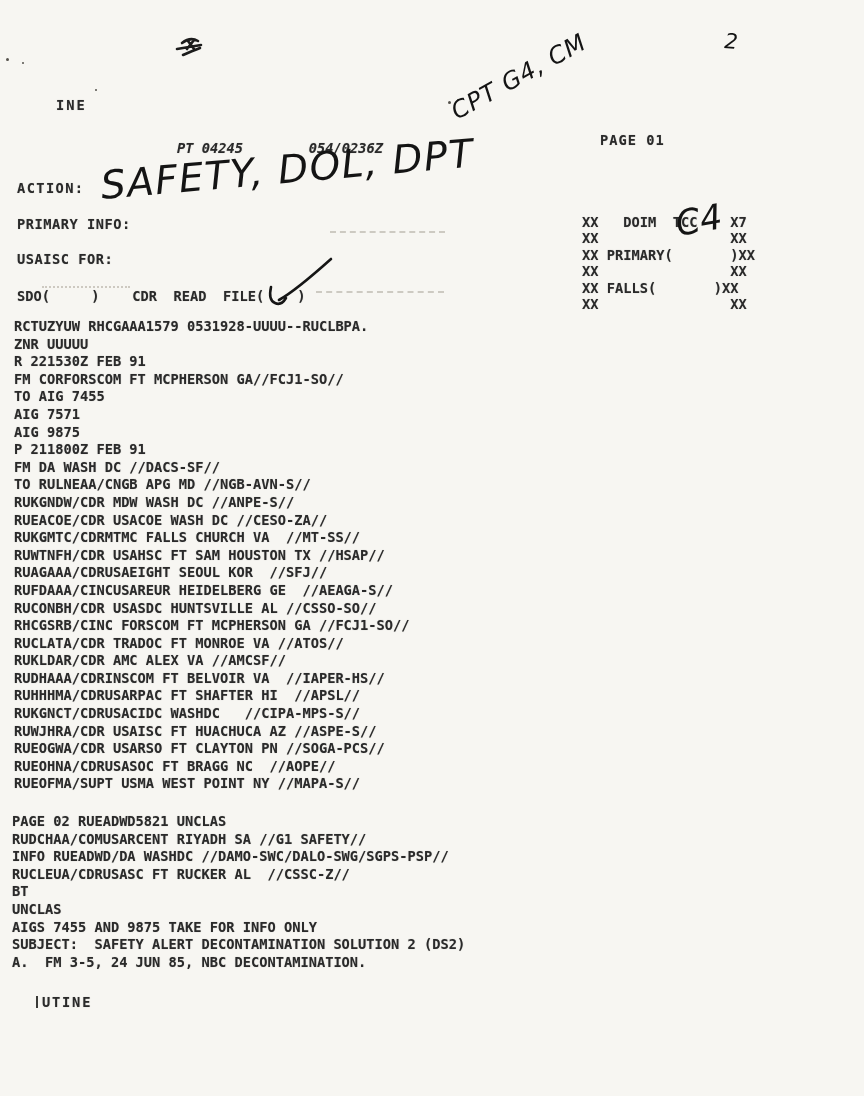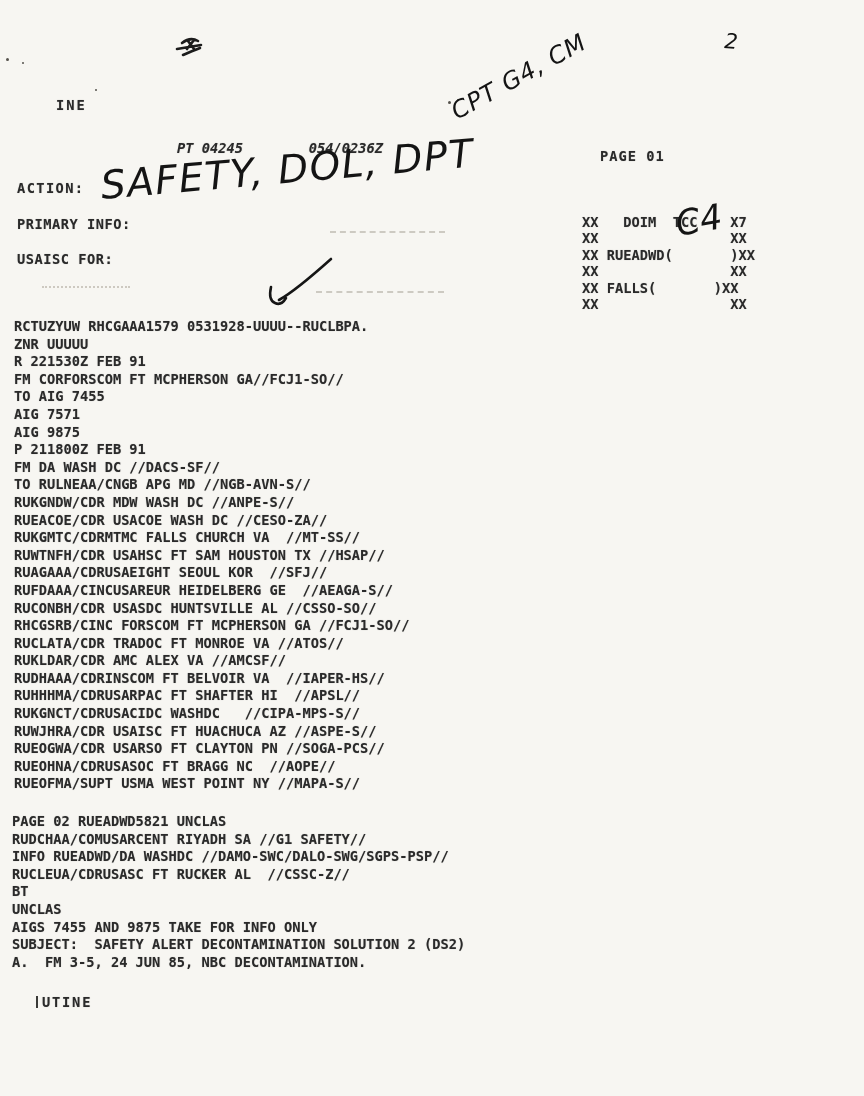--- a/index.html
+++ b/index.html
@@ -53,41 +53,42 @@
     <text transform="translate(22,100) rotate(-29)" font-size="24" letter-spacing="1">CPT G4, CM</text>
   </svg>
 
   <svg class="hw" style="left:720px;top:26px;" width="30" height="30">
     <text transform="translate(4,22) rotate(4)" font-size="21">2</text>
   </svg>
 
   <div class="t" style="left:56px;top:97px;letter-spacing:2px;text-align:right;">INE</div>
 
   <div class="t" style="left:177px;top:140px;font-style:italic;">PT 04245        054/0236Z</div>
-  <div class="t" style="left:600px;top:132px;letter-spacing:1px;margin-top:16px;">PAGE 01</div>
+  <div class="t" style="left:600px;top:132px;letter-spacing:1px;">PAGE 01</div>
 
   <div class="t" style="left:17px;top:180px;letter-spacing:1.4px;">ACTION:</div>
   <svg class="hw" style="left:92px;top:145px;" width="370" height="80">
     <text transform="translate(10,54) rotate(-5)" font-size="39" letter-spacing="1.5">SAFETY, DOL, DPT</text>
   </svg>
 
   <div class="t" style="left:17px;top:216px;letter-spacing:0.5px;">PRIMARY INFO:</div>
   <div class="dash-art" style="left:330px;top:231px;width:115px;"></div>
 
   <div class="t" style="left:17px;top:251px;letter-spacing:0.5px;">USAISC FOR:</div>
 
+  <div class="t" style="left:17px;top:288px;">SDO(     )    CDR  READ  FILE(    )</div>
   <div class="dot-art" style="left:42px;top:286px;width:88px;"></div>
   <div class="dash-art" style="left:316px;top:291px;width:128px;"></div>
 
   <svg style="left:250px;top:248px;" width="95" height="62">
     <path d="M21,39 C19,48 20,53 25,55 C29,57 33,55 36,50 M29,52 C45,43 62,28 81,11" stroke="#161616" stroke-width="2.6" fill="none" stroke-linecap="round"></path>
   </svg>
 
 
-  <div class="t lines" style="left:582px;top:186px;line-height:16.4px;margin-top:28px;"><div>XX   DOIM  TCC    X7</div><div>XX                XX</div><div>XX RUEADWD(       )XX</div><div>XX                XX</div><div>XX FALLS(       )XX</div><div>XX                XX</div></div>
+  <div class="t lines" style="left:582px;top:186px;line-height:16.4px;margin-top:28px;"><div>XX   DOIM  TCC    X7</div><div>XX                XX</div><div>XX PRIMARY(       )XX</div><div>XX                XX</div><div>XX FALLS(       )XX</div><div>XX                XX</div></div>
 
   <svg class="hw" style="left:670px;top:194px;" width="70" height="56">
     <text transform="translate(8,42) rotate(-10)" font-size="35">C4</text>
   </svg>
 
   <div class="t lines" style="left:14px;top:318px;"><div>RCTUZYUW RHCGAAA1579 0531928-UUUU--RUCLBPA.</div><div>ZNR UUUUU</div><div>R 221530Z FEB 91</div><div>FM CORFORSCOM FT MCPHERSON GA//FCJ1-SO//</div><div>TO AIG 7455</div><div>AIG 7571</div><div>AIG 9875</div><div>P 211800Z FEB 91</div><div>FM DA WASH DC //DACS-SF//</div><div>TO RULNEAA/CNGB APG MD //NGB-AVN-S//</div><div>RUKGNDW/CDR MDW WASH DC //ANPE-S//</div><div>RUEACOE/CDR USACOE WASH DC //CESO-ZA//</div><div>RUKGMTC/CDRMTMC FALLS CHURCH VA  //MT-SS//</div><div>RUWTNFH/CDR USAHSC FT SAM HOUSTON TX //HSAP//</div><div>RUAGAAA/CDRUSAEIGHT SEOUL KOR  //SFJ//</div><div>RUFDAAA/CINCUSAREUR HEIDELBERG GE  //AEAGA-S//</div><div>RUCONBH/CDR USASDC HUNTSVILLE AL //CSSO-SO//</div><div>RHCGSRB/CINC FORSCOM FT MCPHERSON GA //FCJ1-SO//</div><div>RUCLATA/CDR TRADOC FT MONROE VA //ATOS//</div><div>RUKLDAR/CDR AMC ALEX VA //AMCSF//</div><div>RUDHAAA/CDRINSCOM FT BELVOIR VA  //IAPER-HS//</div><div>RUHHHMA/CDRUSARPAC FT SHAFTER HI  //APSL//</div><div>RUKGNCT/CDRUSACIDC WASHDC   //CIPA-MPS-S//</div><div>RUWJHRA/CDR USAISC FT HUACHUCA AZ //ASPE-S//</div><div>RUEOGWA/CDR USARSO FT CLAYTON PN //SOGA-PCS//</div><div>RUEOHNA/CDRUSASOC FT BRAGG NC  //AOPE//</div><div>RUEOFMA/SUPT USMA WEST POINT NY //MAPA-S//</div></div>
 
   <div class="t lines" style="left:12px;top:813px;"><div>PAGE 02 RUEADWD5821 UNCLAS</div><div>RUDCHAA/COMUSARCENT RIYADH SA //G1 SAFETY//</div><div>INFO RUEADWD/DA WASHDC //DAMO-SWC/DALO-SWG/SGPS-PSP//</div><div>RUCLEUA/CDRUSASC FT RUCKER AL  //CSSC-Z//</div><div>BT</div><div>UNCLAS</div><div>AIGS 7455 AND 9875 TAKE FOR INFO ONLY</div><div>SUBJECT:  SAFETY ALERT DECONTAMINATION SOLUTION 2 (DS2)</div><div>A.  FM 3-5, 24 JUN 85, NBC DECONTAMINATION.</div></div>
 
   <div class="frag-mark" style="left:36px;top:996px;width:2px;height:12px;"></div>

